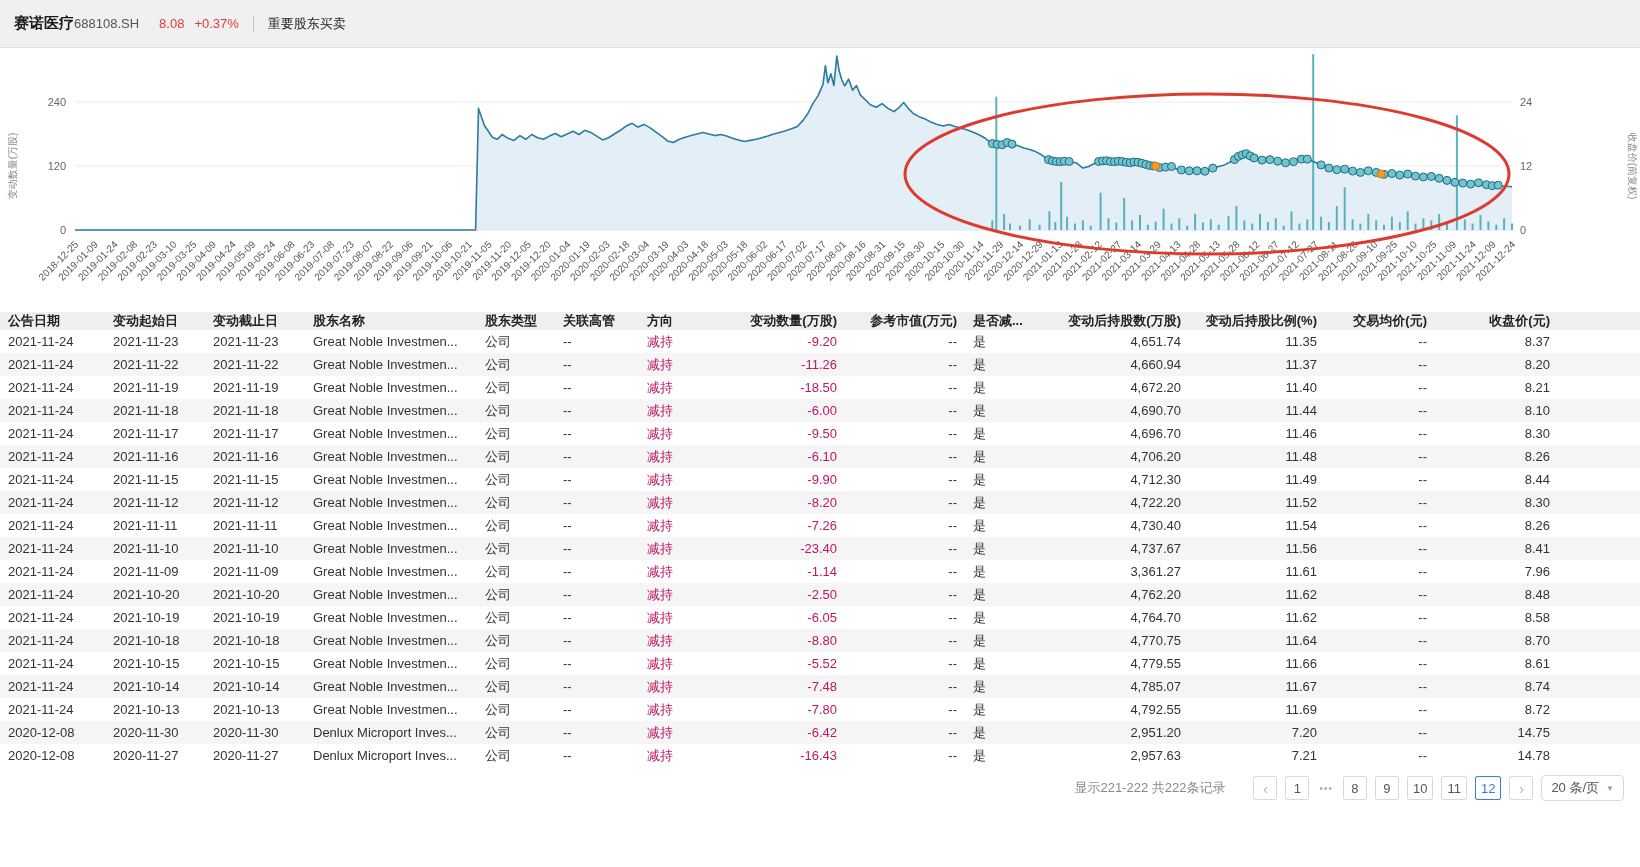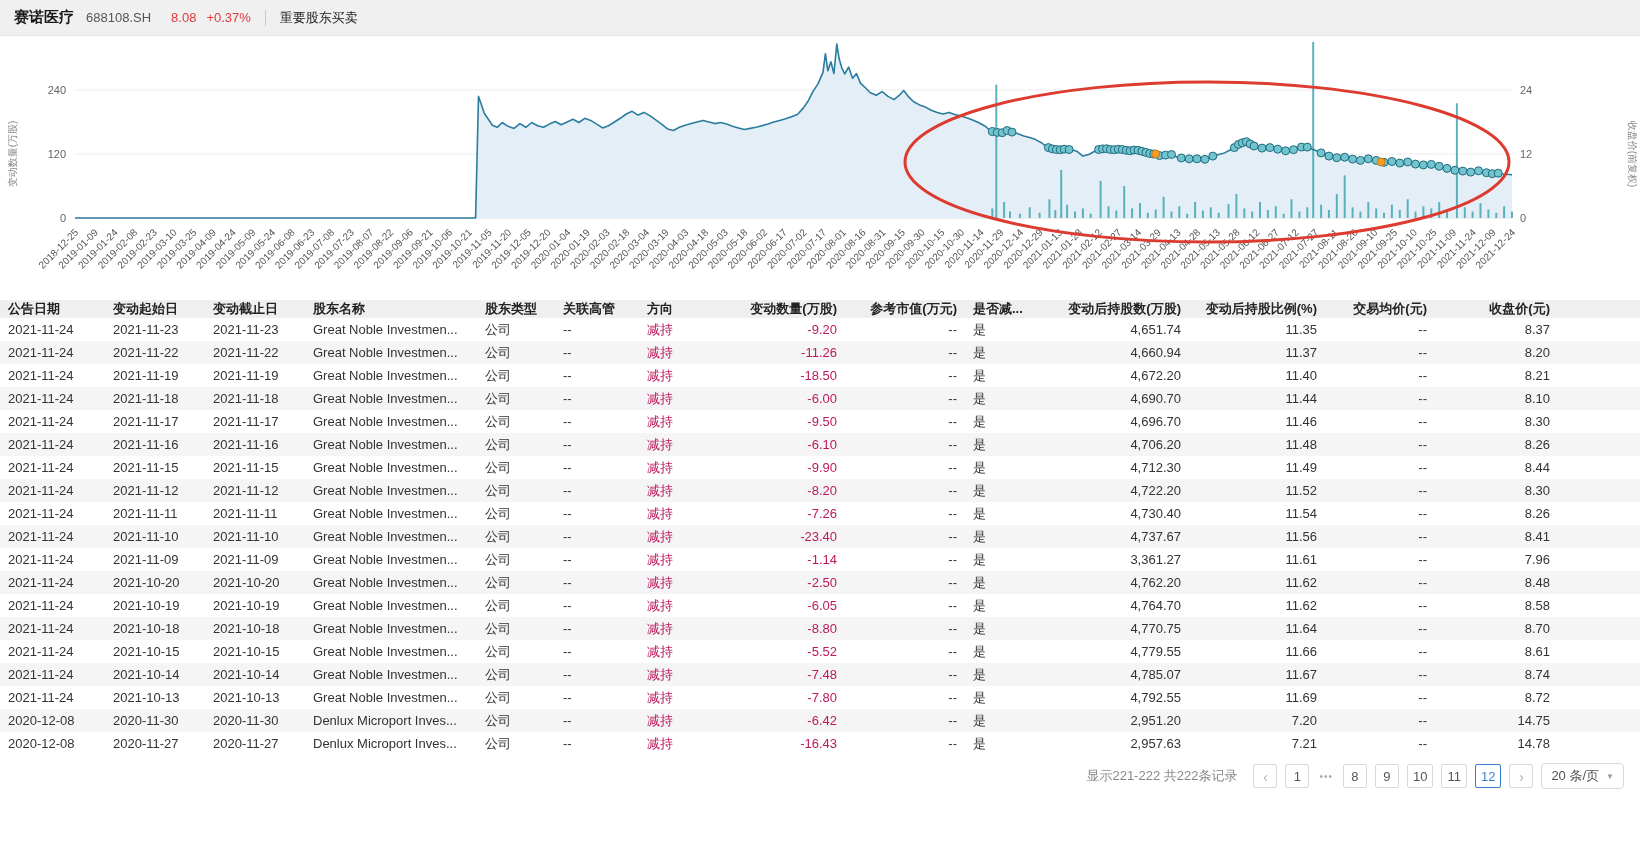--- a/index.html
+++ b/index.html
@@ -1,22 +1,22 @@
 <!DOCTYPE html>
 <html><head>
 <meta charset="utf-8">
 <style>
   *{margin:0;padding:0;box-sizing:border-box}
   html,body{width:1640px;height:867px;overflow:hidden;background:#fff;
     font-family:"Liberation Sans","DejaVu Sans",sans-serif;color:#333}
   
-  .topbar{height:36px;background:#f0f0f0;border-bottom:1px solid #e3e3e3;
+  .topbar{height:48px;background:#f0f0f0;border-bottom:1px solid #e3e3e3;
     display:flex;align-items:center;padding:4px 14px}
   .stock-name{font-size:15px;font-weight:bold;color:#1a1a1a}
-  .stock-code{font-size:13px;color:#555;margin-left:12px}
+  .stock-code{font-size:13px;color:#555;margin-left:0}
   .stock-price{font-size:13px;color:#e4393c;margin-left:20px}
   .stock-change{font-size:13px;color:#e4393c;margin-left:10px}
   .topbar-divider{width:1px;height:16px;background:#c9c9c9;margin:0 14px}
   .topbar-tab{font-size:13px;color:#222;cursor:pointer}
   
   .chart-wrap{position:relative;background:#fff}
   #chart-svg{display:block}
   .ytick{font-size:11px;fill:#666}
   .xtick{font-size:10px;fill:#555}
   .atitle{font-size:10px;fill:#888}
@@ -27,21 +27,21 @@
   .data-table{width:1640px;border-collapse:collapse;table-layout:fixed;font-size:13px;margin-top:14px}
   .data-table th{background:#efefef;font-weight:bold;color:#222;height:15px;padding:0 8px;white-space:nowrap;overflow:hidden}
   .data-table td{height:23px;padding:0 8px;color:#333;white-space:nowrap;overflow:hidden;text-overflow:ellipsis}
   .data-table tbody tr:nth-child(even) td{background:#f5f5f5}
   .data-table th.left,.data-table td.left{text-align:left}
   .data-table th.right,.data-table td.right{text-align:right}
   .data-table td.green{color:#be185d}
   .data-table th:last-child,.data-table td:last-child{padding-right:90px}
   
   .pager{display:flex;justify-content:flex-end;align-items:center;gap:8px;padding:8px 16px;font-size:13px;color:#888}
-  .pager-summary{margin-right:8px}
+  .pager-summary{margin-right:20px}
   .page-btn{min-width:24px;height:24px;border:1px solid #d9d9d9;background:#fff;border-radius:2px;
     display:inline-flex;align-items:center;justify-content:center;padding:0 5px;font-size:13px;color:#555;cursor:pointer}
   .page-btn.nav{color:#b5b5b5;font-size:15px}
   .page-btn.active{border-color:#3a7fd5;color:#3a7fd5}
   .page-ellipsis{color:#aaa;letter-spacing:1px;font-size:10px;padding:0 2px}
   .page-size{display:inline-flex;align-items:center;gap:7px;border:1px solid #d9d9d9;border-radius:4px;
     height:26px;padding:0 9px;background:#fff;color:#555;cursor:pointer}
   .page-size .caret{font-size:8px;color:#999}
 </style>
 </head>

